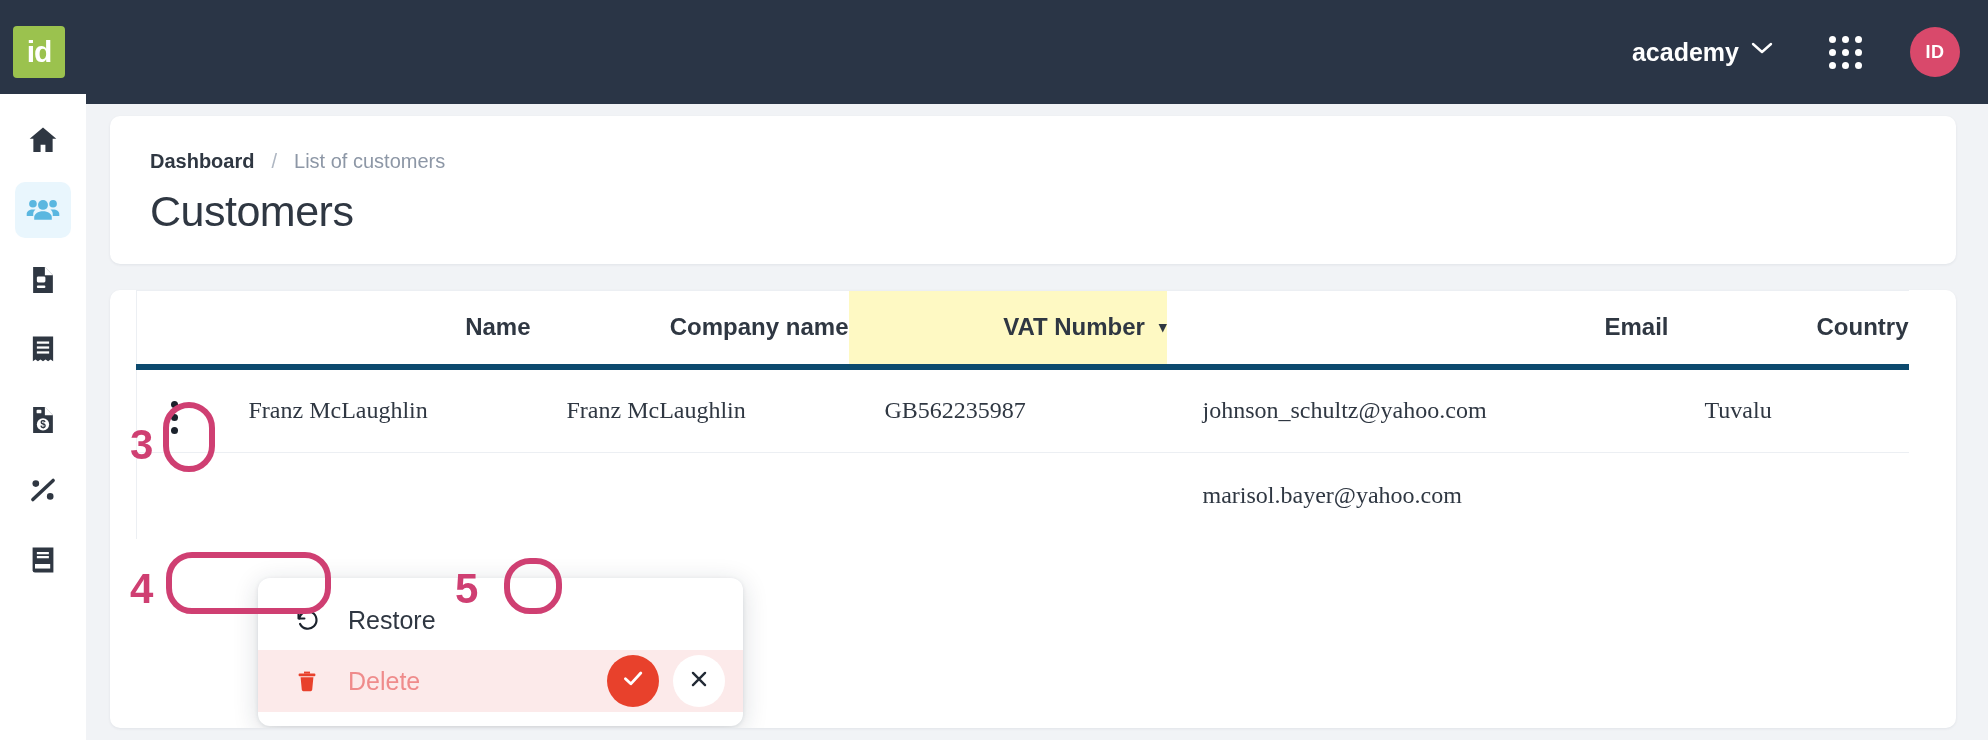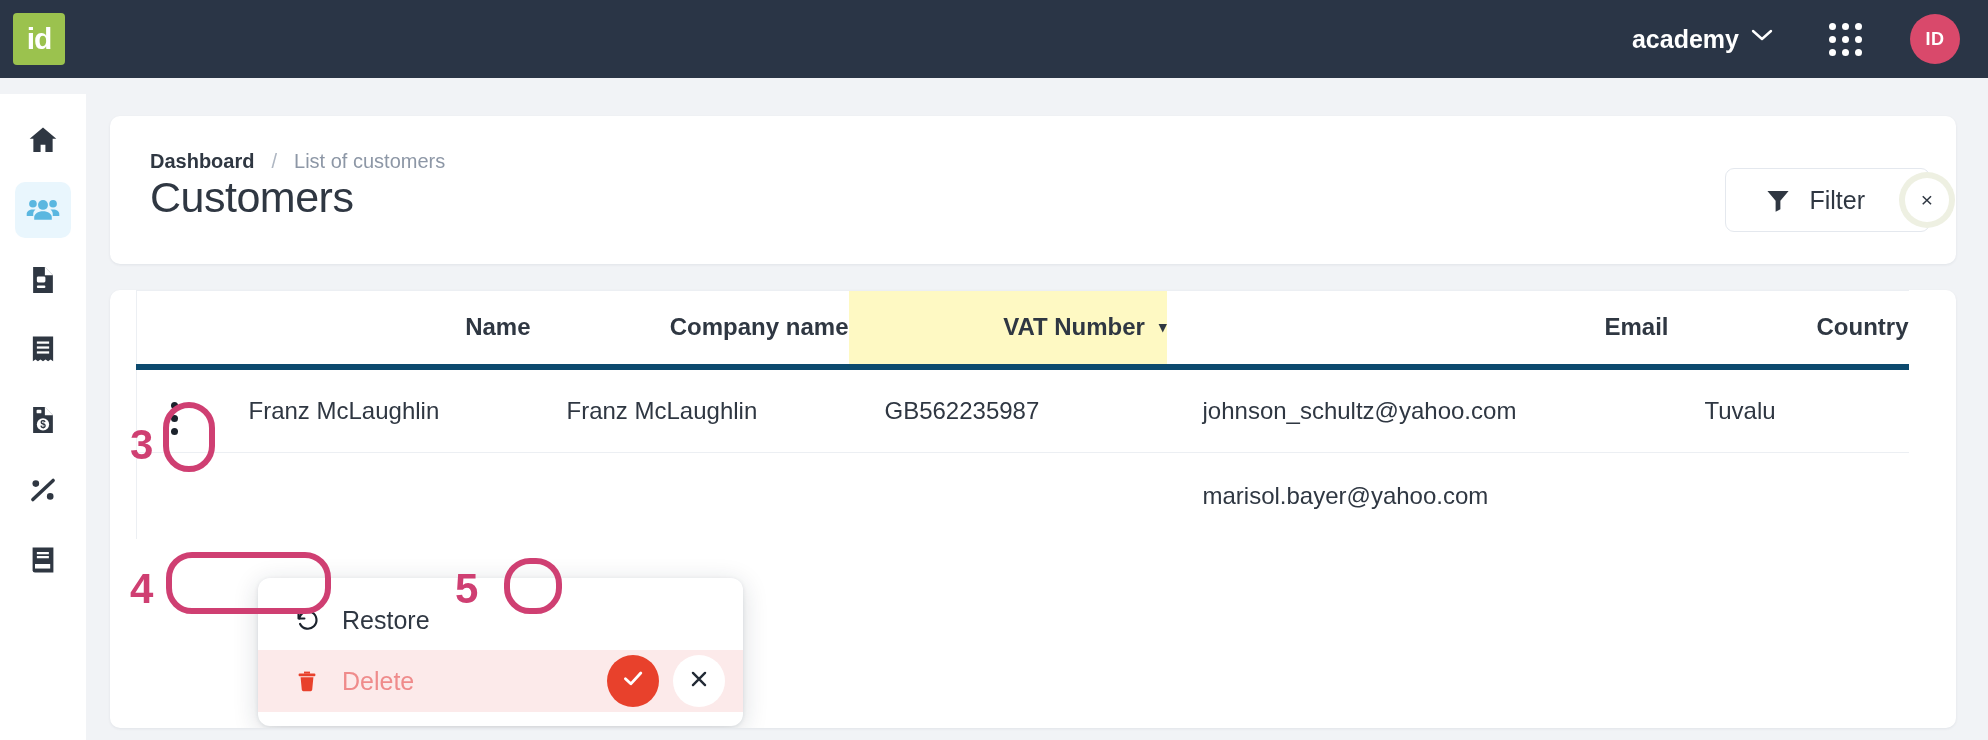--- a/index.html
+++ b/index.html
@@ -6,21 +6,21 @@
   html, body {
     width: 1988px; height: 740px;
     font-family: "Liberation Sans", sans-serif;
     background: #f1f3f6;
     overflow: hidden;
   }
 
   
   .topbar {
     position: absolute; top: 0; left: 0;
-    width: 1988px; height: 78px;
+    width: 1988px; height: 104px;
     background: #2a3546;
     display: flex; align-items: center;
   }
   .logo-box {
     width: 52px; height: 52px; margin-left: 13px;
     background: #9bc24e; border-radius: 4px;
     display: flex; align-items: center; justify-content: center;
     color: #ffffff; font-size: 30px; font-weight: 700;
     letter-spacing: -1px; line-height: 1;
   }
@@ -74,21 +74,21 @@
   .header-card {
     position: absolute; left: 24px; top: 22px;
     width: 1846px; height: 148px;
     padding: 34px 0 0 40px;
   }
   .crumbs { display: flex; align-items: center; gap: 17px; font-size: 20px; }
   .crumb-home { color: #2f3742; font-weight: 700; }
   .crumb-sep { color: #aeb6c2; font-weight: 400; }
   .crumb-cur { color: #8d97a6; font-weight: 400; }
   .page-title {
-    font-size: 43px; color: #2f3742;
+    margin-top: 14px; font-size: 43px; color: #2f3742;
     font-weight: 400; letter-spacing: -.5px;
   }
 
   .filter-btn {
     position: absolute; right: 26px; top: 52px;
     height: 64px; min-width: 186px;
     background: #ffffff; border: 1px solid #e4e8ee; border-radius: 9px;
     display: flex; align-items: center; gap: 17px;
     padding: 0 64px 0 38px;
     font-size: 25px; color: #2f3742;
@@ -122,39 +122,39 @@
     padding-left: 36px; vertical-align: middle;
   }
   thead th.sorted { background: #fef9c3; }
   thead th.col-actions { width: 76px; padding: 0; border-left: 1px solid #eceff3; }
   .sort-caret { font-size: 15px; margin-left: 14px; vertical-align: 3px; }
 
   tbody td {
     height: 86px; font-size: 24px; color: #2f3742;
     border-bottom: 1px solid #eceff3;
     padding-left: 36px; vertical-align: middle;
-    white-space: nowrap; overflow: hidden;
+    white-space: nowrap; overflow: hidden; font-family: Liberation Serif, serif;
   }
   tbody td.col-actions { padding: 0; border-left: 1px solid #eceff3; text-align: center; }
   tbody tr:last-child td { border-bottom: none; }
 
   .kebab { display: inline-flex; flex-direction: column; gap: 6px; align-items: center; }
   .kebab i { width: 7px; height: 7px; border-radius: 50%; background: #1b222c; display: block; }
 
   
   .menu {
     position: absolute; left: 148px; top: 288px;
     width: 485px; background: #ffffff;
     border-radius: 12px;
     box-shadow: 0 5px 26px rgba(24,36,58,.16), 0 1px 4px rgba(24,36,58,.10);
     padding: 12px 0 14px 0; z-index: 30;
   }
   .menu-item {
     height: 60px; display: flex; align-items: center;
-    gap: 20px; padding-left: 34px; font-size: 25px; color: #2f3742;
+    gap: 26px; padding-left: 34px; font-size: 25px; color: #2f3742;
   }
   .menu-item .mi-ico { width: 30px; display:flex; justify-content:center; }
   .menu-item.danger {
     background: #fceaea; color: #ef8b8b; height: 62px;
     position: relative;
   }
   .confirm-zone {
     position: absolute; right: 18px; top: 50%; transform: translateY(-50%);
     display: flex; align-items: center; gap: 14px;
   }
@@ -291,31 +291,20 @@
 <div class="main">
 
   <div class="card header-card">
     <div class="crumbs">
       <span class="crumb-home">Dashboard</span>
       <span class="crumb-sep">/</span>
       <span class="crumb-cur">List of customers</span>
     </div>
     <div class="page-title">Customers</div>
 
-    <div class="filter-btn">
-      <span>
-        <svg width="28" height="26" viewBox="0 0 24 24" fill="#2f3742">
-          <path d="M2.2 3.6h19.6l-7.6 9.2v7.8l-4.4 2.2v-10z"></path>
-        </svg>
-      </span>
-      <span>Filter</span>
-      <span class="filter-badge">
-        <span>×</span>
-      </span>
-    </div>
   </div>
 
   <div class="card table-card">
     <table>
       <colgroup>
         <col style="width:76px">
           <col style="width:318px">
           <col style="width:318px">
         <col style="width:318px">
           <col style="width:502px">

